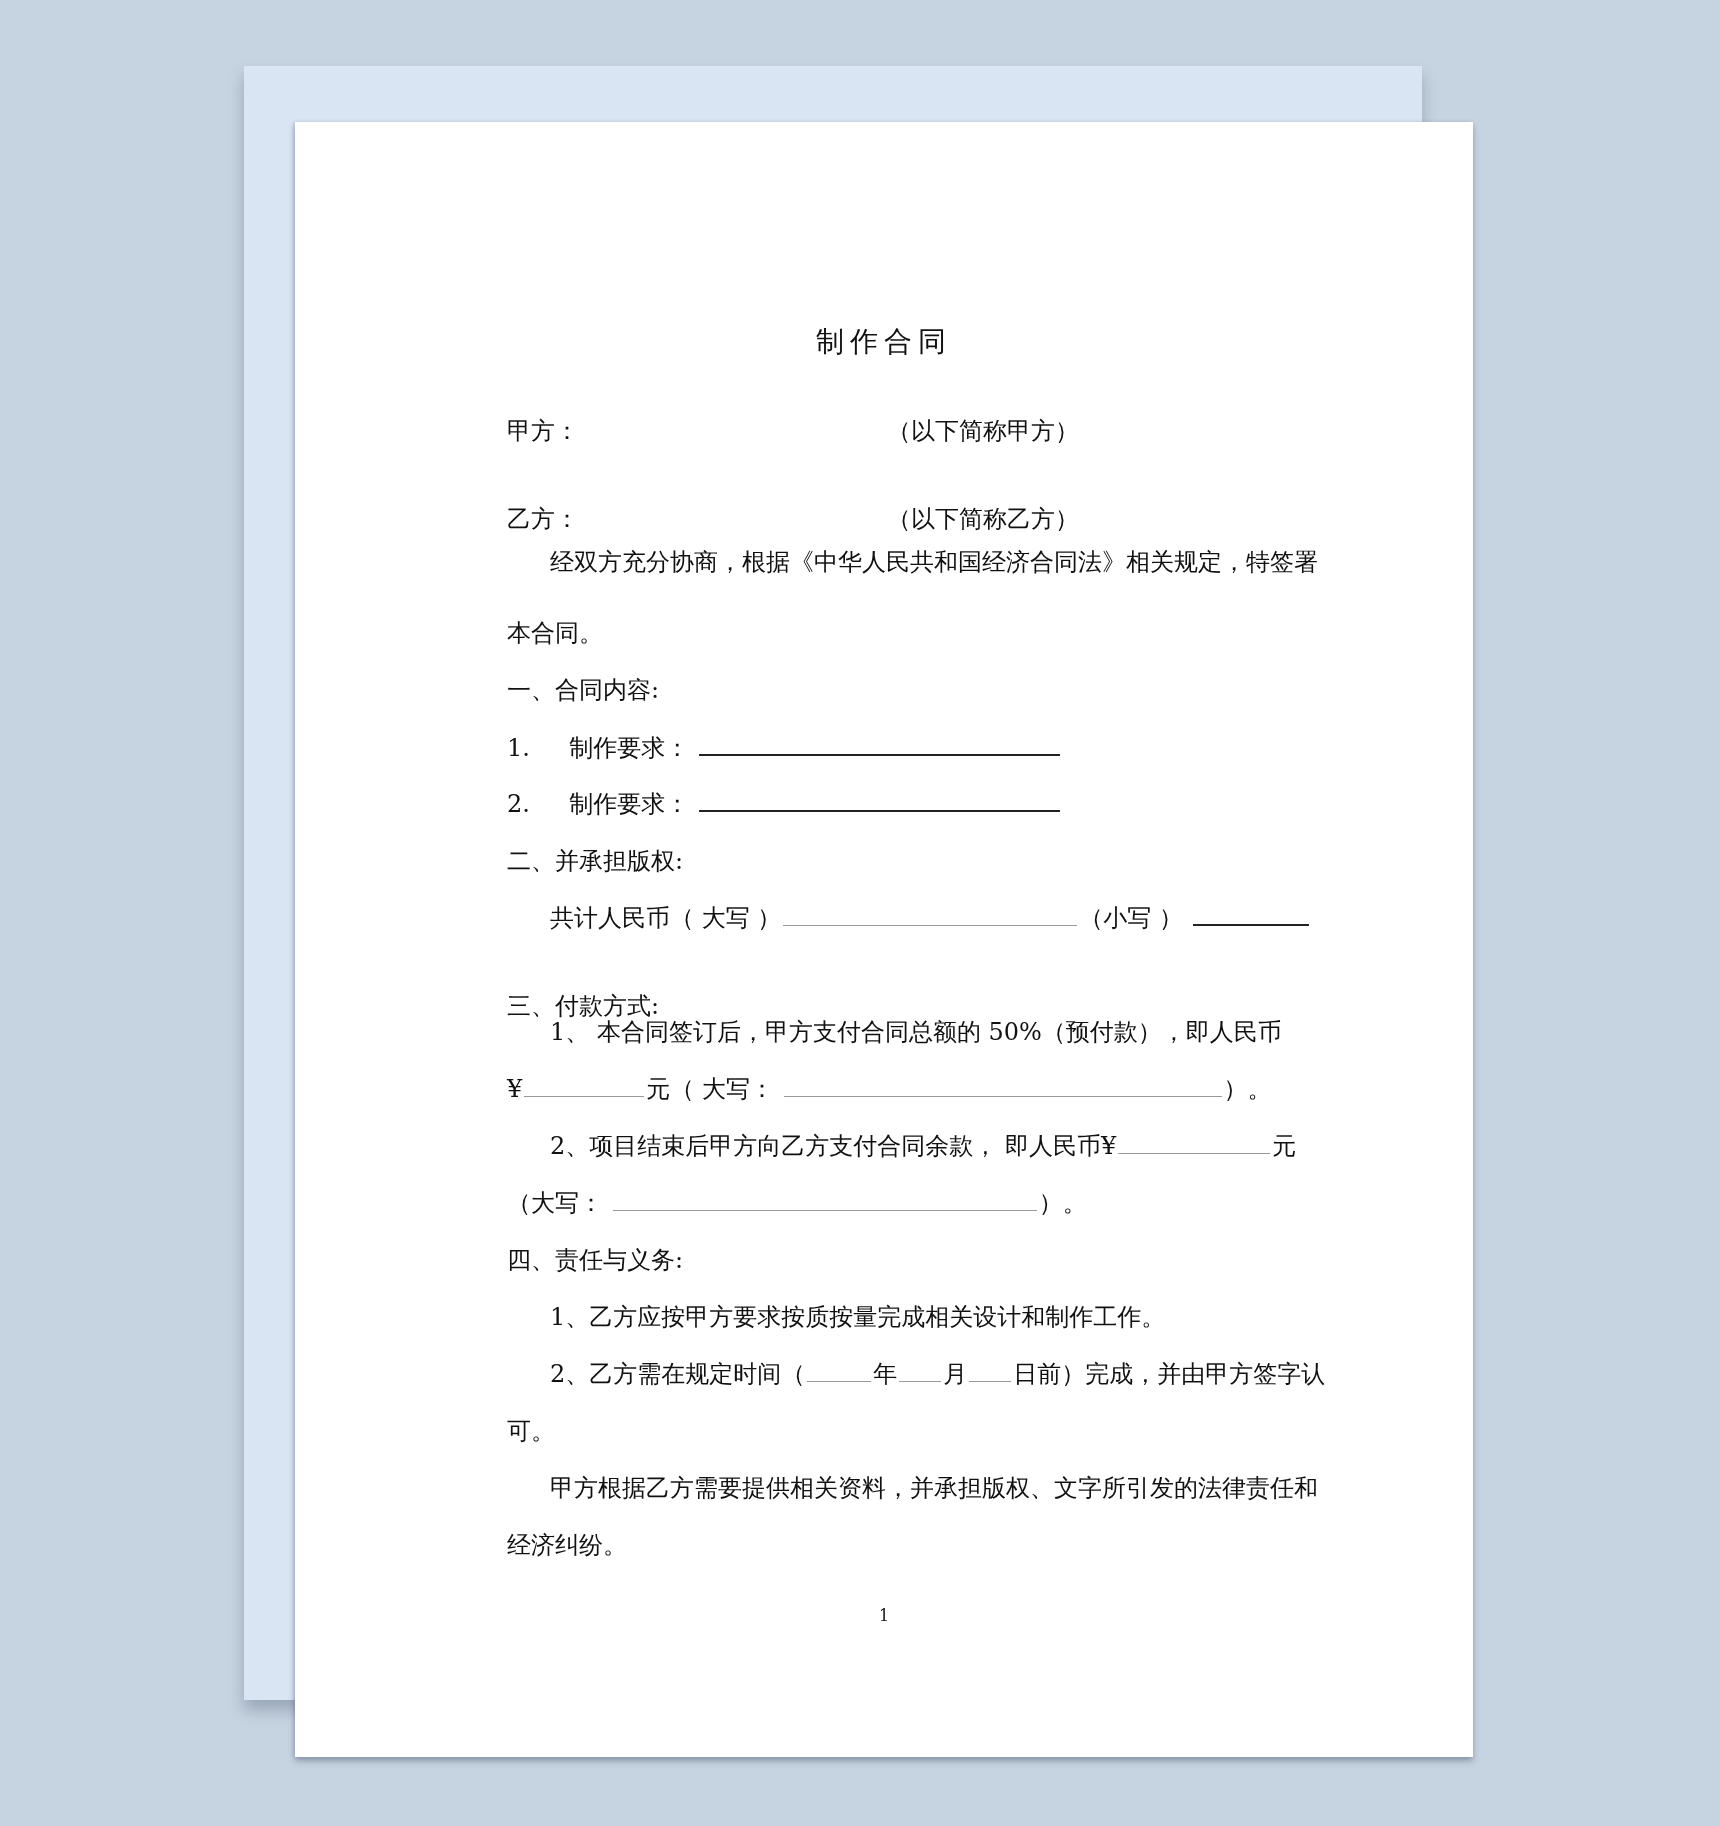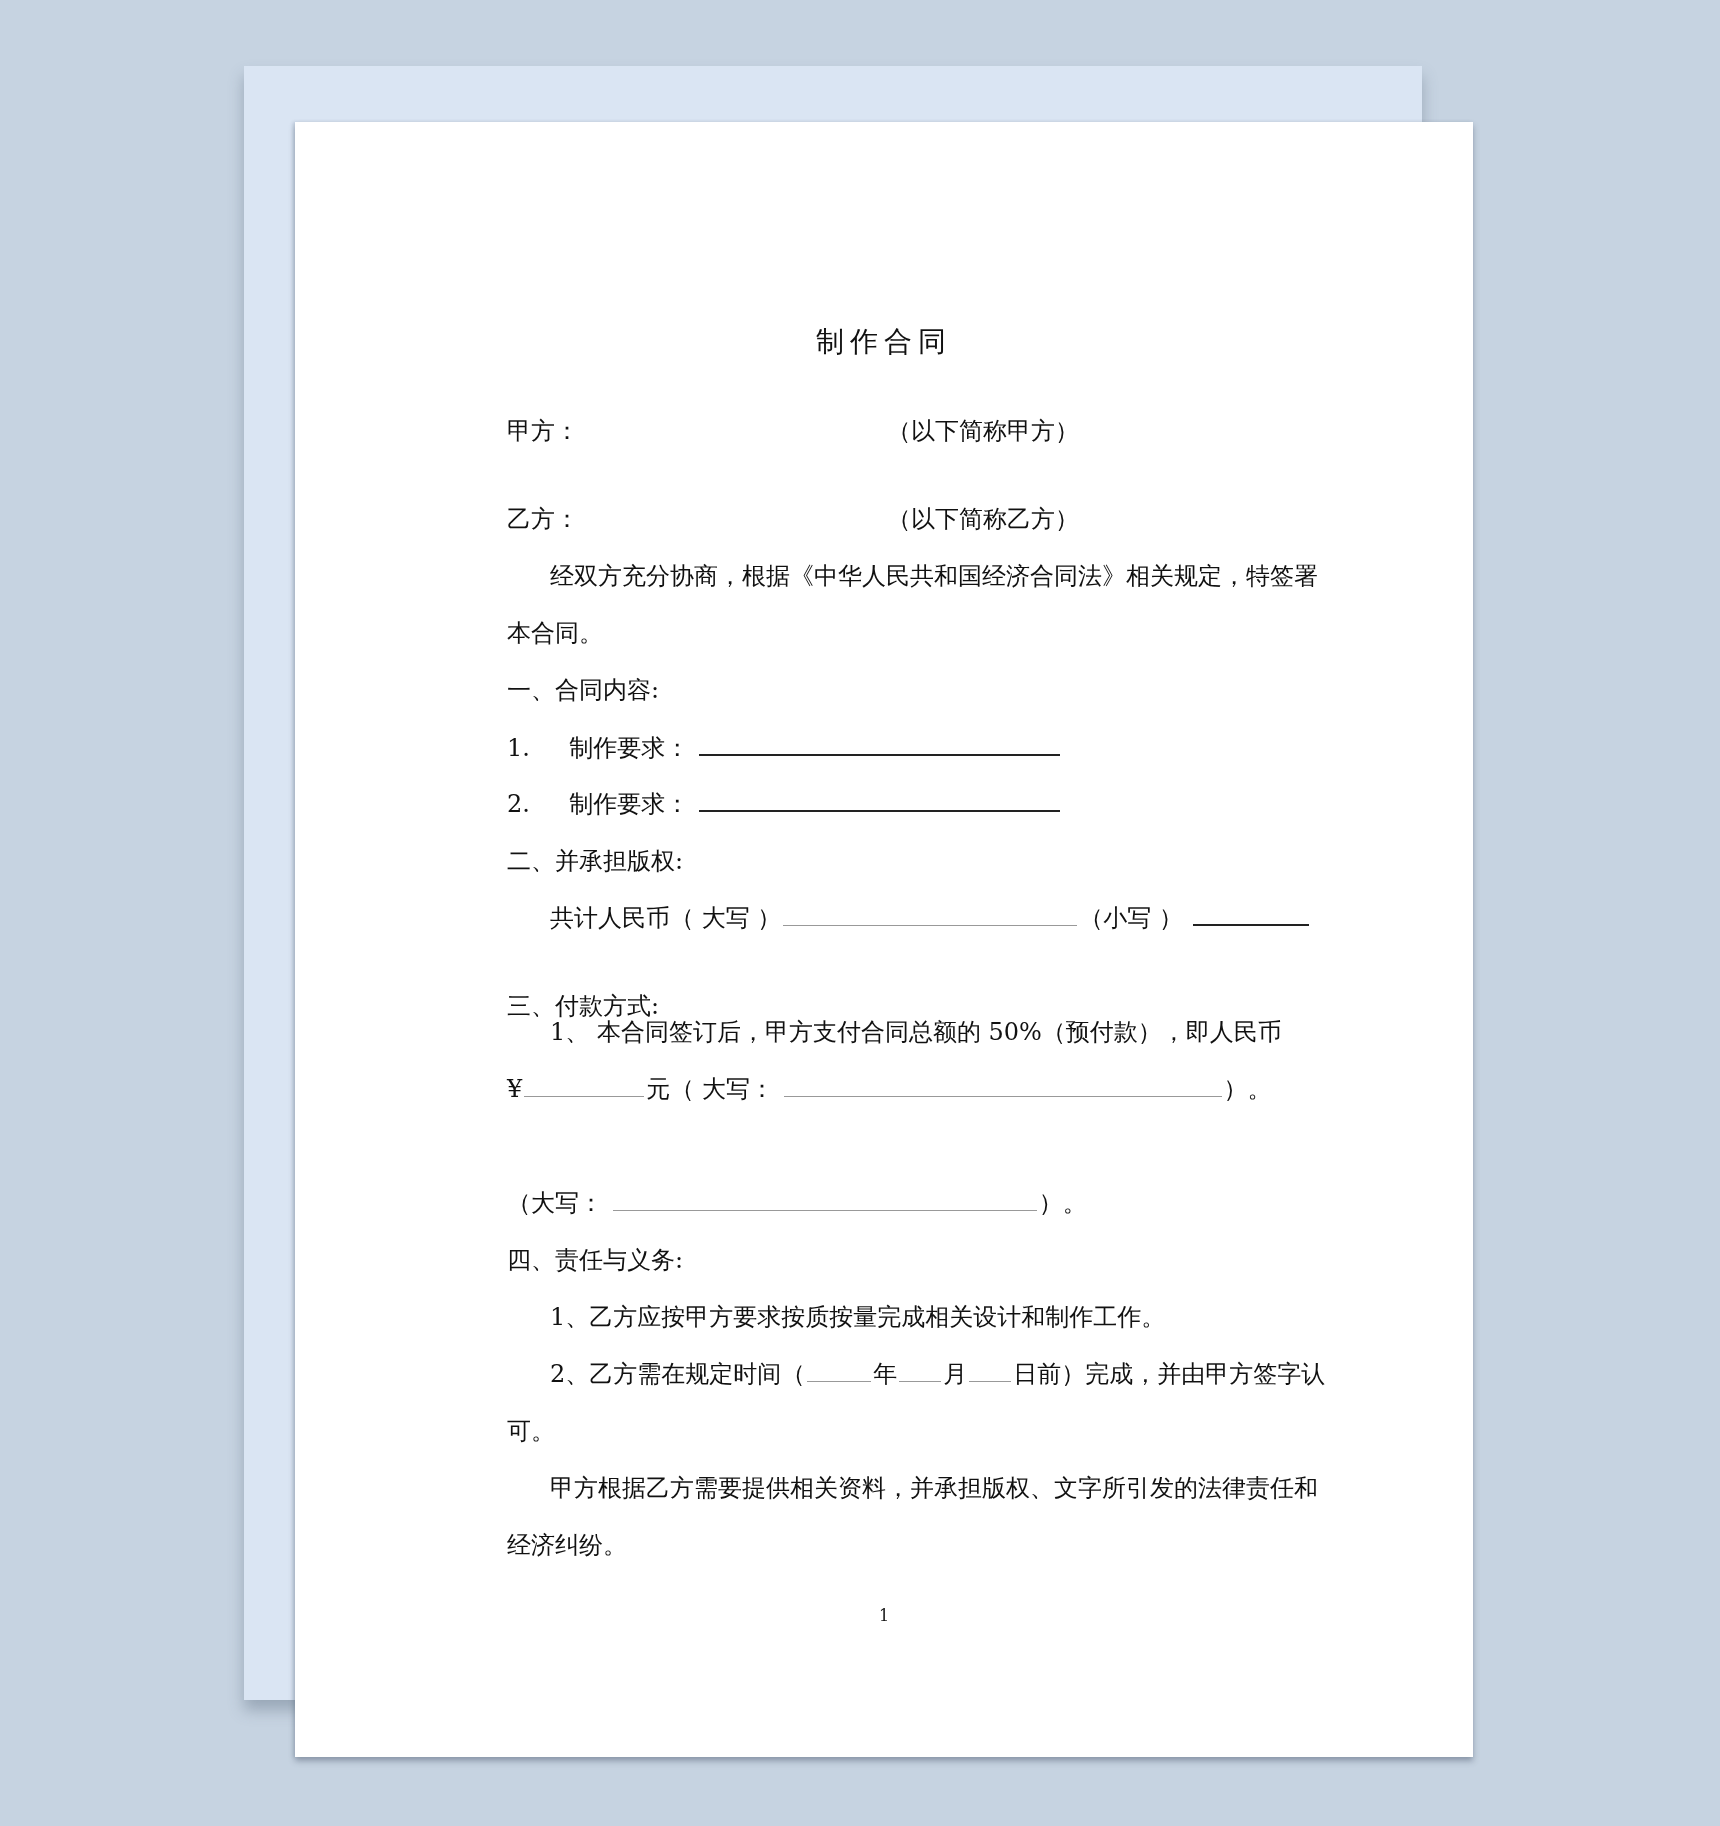--- a/index.html
+++ b/index.html
@@ -57,21 +57,21 @@
   <div class="line" style="top:297px;">
     <span>甲方：</span>
     <span class="right-col" style="left:380px;">（以下简称甲方）</span>
   </div>
 
   <div class="line" style="top:385px;">
     <span>乙方：</span>
     <span class="right-col" style="left:380px;text-align:center;">（以下简称乙方）</span>
   </div>
 
-  <div class="line indent" style="top:442px;text-align:center;">经双方充分协商，根据《中华人民共和国经济合同法》相关规定，特签署</div>
+  <div class="line indent" style="top:428px;text-align:center;">经双方充分协商，根据《中华人民共和国经济合同法》相关规定，特签署</div>
   <div class="line" style="top:499px;">本合同。</div>
 
   <div class="line" style="top:556px;">一、合同内容:</div>
   <div class="line" style="top:614px;">
     <span>1.</span>
     <span style="display:inline-block;width:24px;"></span>
     <span>制作要求：</span>
     <span class="u thick" style="width:361px;"></span>
   </div>
   <div class="line" style="top:670px;">
@@ -86,20 +86,23 @@
     <span>共计人民币（ 大写 ）</span><span class="u light" style="width:294px;"></span><span>（小写 ）</span>
     <span class="u thick" style="width:116px;"></span>
   </div>
 
   <div class="line" style="top:872px;">三、付款方式:</div>
   <div class="line indent" style="top:898px;">1、 本合同签订后，甲方支付合同总额的 50%（预付款），即人民币</div>
   <div class="line" style="top:955px;">
     <span>¥</span><span class="u light" style="width:120px;"></span><span>元（ 大写：</span>
     <span class="u light" style="width:438px;"></span><span>）。</span>
   </div>
+  <div class="line indent" style="top:1012px;">
+    <span>2、项目结束后甲方向乙方支付合同余款，  即人民币¥</span><span class="u light" style="width:152px;"></span><span>元</span>
+  </div>
   <div class="line" style="top:1069px;">
     <span>（大写：</span>
     <span class="u light" style="width:424px;"></span><span>）。</span>
   </div>
 
   <div class="line" style="top:1126px;">四、责任与义务:</div>
   <div class="line indent" style="top:1183px;">1、乙方应按甲方要求按质按量完成相关设计和制作工作。</div>
   <div class="line indent" style="top:1240px;">
     <span>2、乙方需在规定时间（</span><span class="u light" style="width:64px;"></span><span>年</span><span class="u light" style="width:42px;"></span><span>月</span><span class="u light" style="width:42px;"></span><span>日前）完成，并由甲方签字认</span>
   </div>

